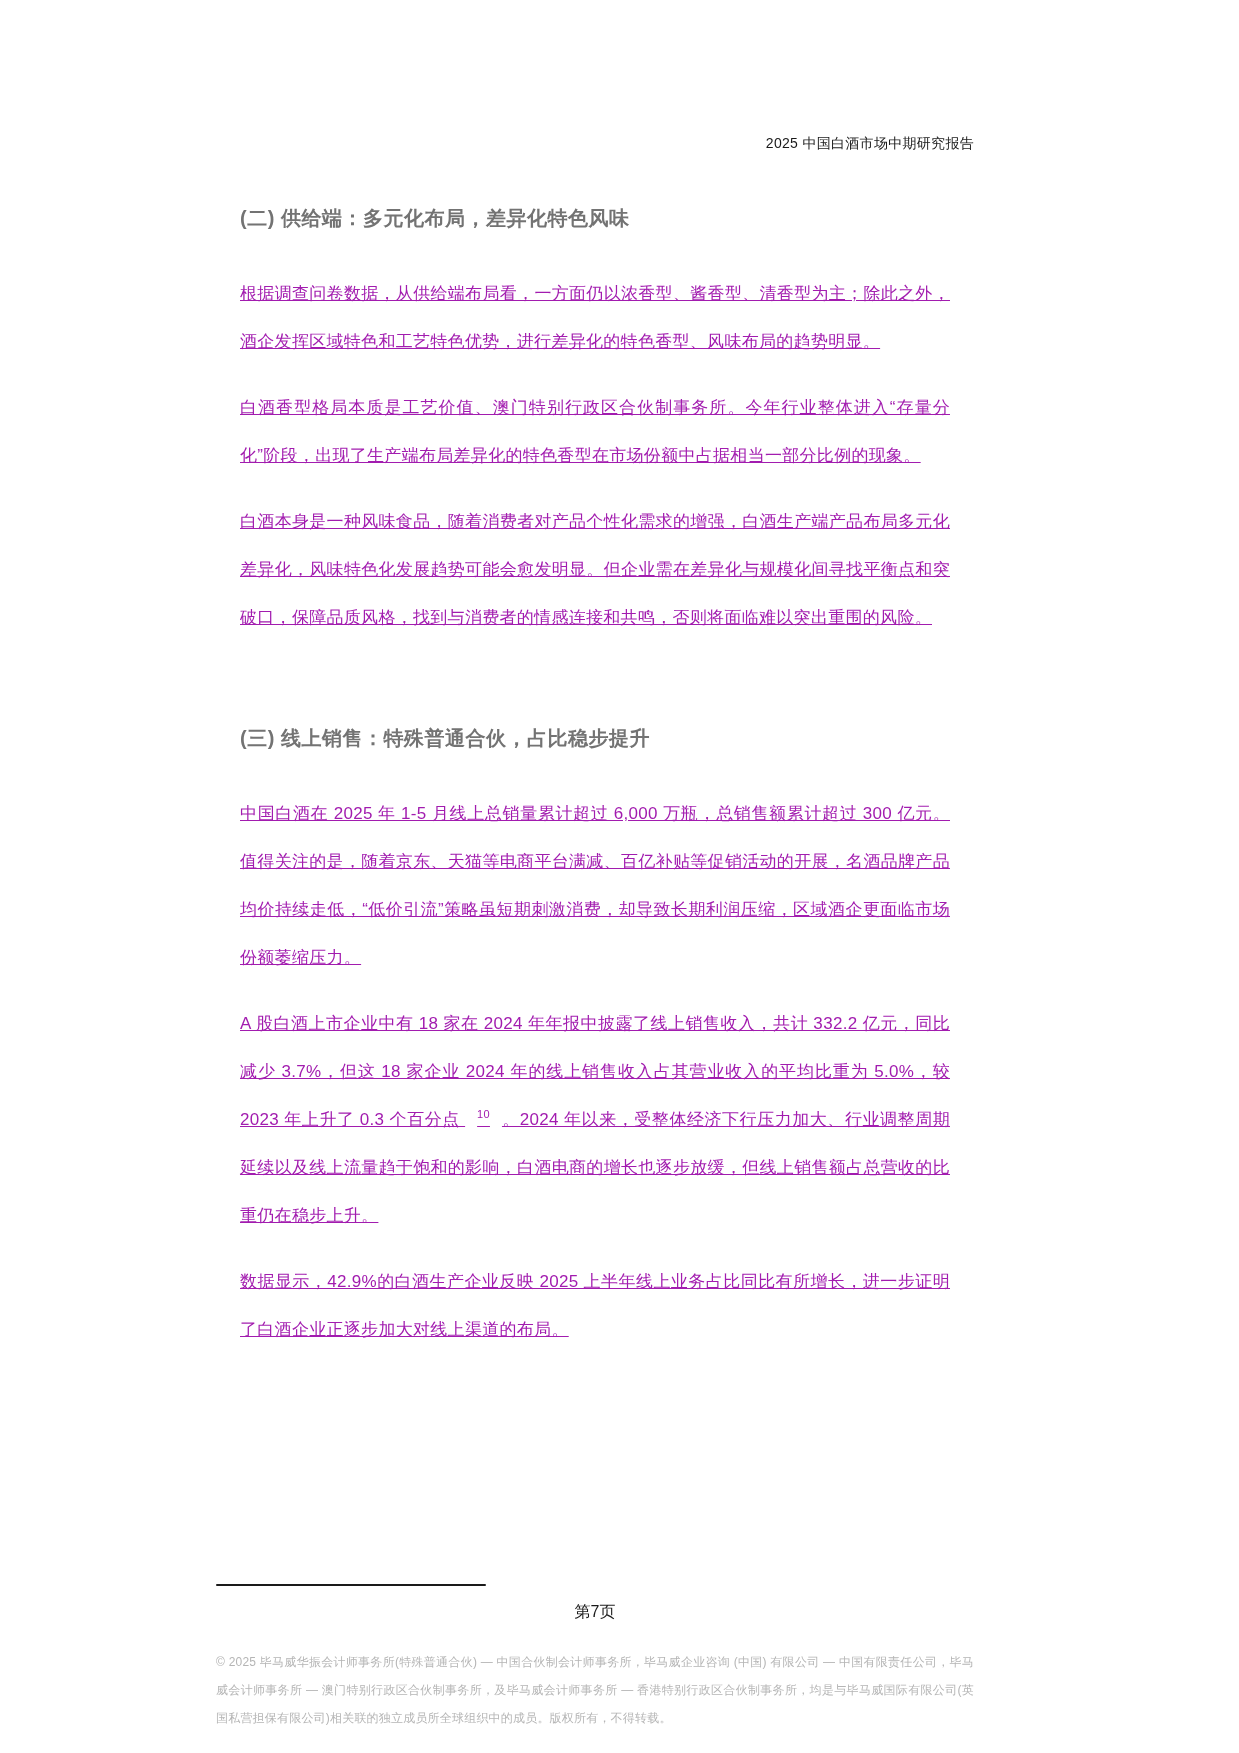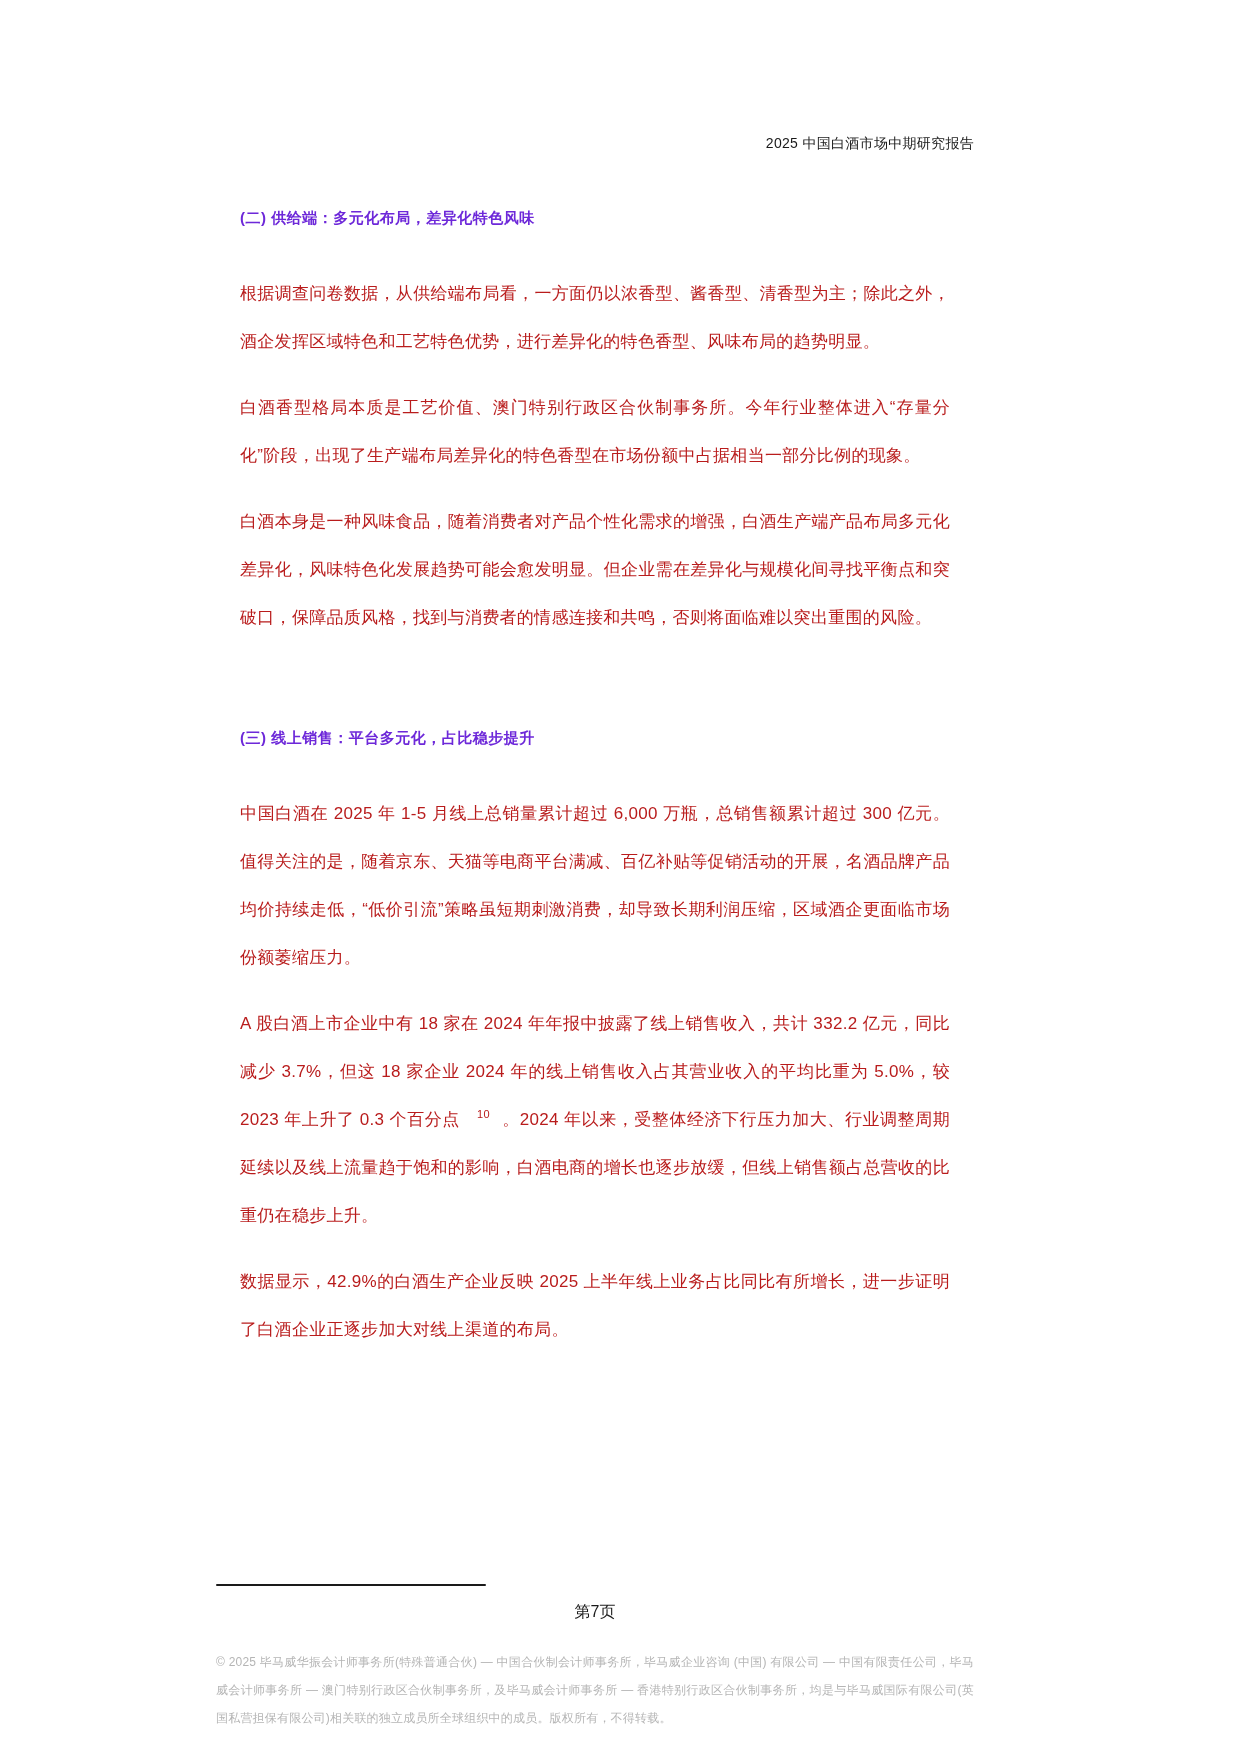--- a/index.html
+++ b/index.html
@@ -23,35 +23,36 @@
     margin-left: 168px;
   }
   .report-header {
     font-size: 14px;
     line-height: 18px;
     text-align: right;
     color: #1a1a1a;
     letter-spacing: 0.3px;
   }
   .section-heading {
-    font-size: 15px;
+    font-size: 20px;
     line-height: 32px;
     font-weight: 700;
-    color: #6d28d9;
+    color: #737373;
     margin-top: 80px;
     letter-spacing: 0.5px;
   }
   #sections section:first-child .section-heading { margin-top: 50px; }
   .body-paragraph {
     font-size: 17px;
     line-height: 48px;
     text-align: justify;
-    color: #b91c1c;
+    color: #a21caf;
     margin-top: 18px;
     letter-spacing: 0.3px;
+    text-decoration: underline;
   }
   .section-heading + .body-paragraph { margin-top: 36px; }
   .body-paragraph sup {
     font-size: 11px;
     line-height: 0;
     vertical-align: super;
   }
   .footnote-divider {
     width: 270px;
     height: 0;
@@ -94,21 +95,21 @@
     <div class="report-header">2025 中国白酒市场中期研究报告</div>
 
     <div id="sections">
         <section>
           <h2 class="section-heading">(二) 供给端：多元化布局，差异化特色风味</h2>
           <p class="body-paragraph">根据调查问卷数据，从供给端布局看，一方面仍以浓香型、酱香型、清香型为主；除此之外，酒企发挥区域特色和工艺特色优势，进行差异化的特色香型、风味布局的趋势明显。</p>
           <p class="body-paragraph">白酒香型格局本质是工艺价值、澳门特别行政区合伙制事务所。今年行业整体进入“存量分化”阶段，出现了生产端布局差异化的特色香型在市场份额中占据相当一部分比例的现象。</p>
           <p class="body-paragraph">白酒本身是一种风味食品，随着消费者对产品个性化需求的增强，白酒生产端产品布局多元化差异化，风味特色化发展趋势可能会愈发明显。但企业需在差异化与规模化间寻找平衡点和突破口，保障品质风格，找到与消费者的情感连接和共鸣，否则将面临难以突出重围的风险。</p>
         </section>
         <section>
-          <h2 class="section-heading">(三) 线上销售：平台多元化，占比稳步提升</h2>
+          <h2 class="section-heading">(三) 线上销售：特殊普通合伙，占比稳步提升</h2>
           <p class="body-paragraph">中国白酒在 2025 年 1-5 月线上总销量累计超过 6,000 万瓶，总销售额累计超过 300 亿元。值得关注的是，随着京东、天猫等电商平台满减、百亿补贴等促销活动的开展，名酒品牌产品均价持续走低，“低价引流”策略虽短期刺激消费，却导致长期利润压缩，区域酒企更面临市场份额萎缩压力。</p>
           <p class="body-paragraph">A 股白酒上市企业中有 18 家在 2024 年年报中披露了线上销售收入，共计 332.2 亿元，同比减少 3.7%，但这 18 家企业 2024 年的线上销售收入占其营业收入的平均比重为 5.0%，较 2023 年上升了 0.3 个百分点 <sup>10</sup>。2024 年以来，受整体经济下行压力加大、行业调整周期延续以及线上流量趋于饱和的影响，白酒电商的增长也逐步放缓，但线上销售额占总营收的比重仍在稳步上升。</p>
           <p class="body-paragraph">数据显示，42.9%的白酒生产企业反映 2025 上半年线上业务占比同比有所增长，进一步证明了白酒企业正逐步加大对线上渠道的布局。</p>
         </section>
       </div>
 
     <div class="footnote-divider"></div>
 
 
     <div class="page-number">第7页</div>

